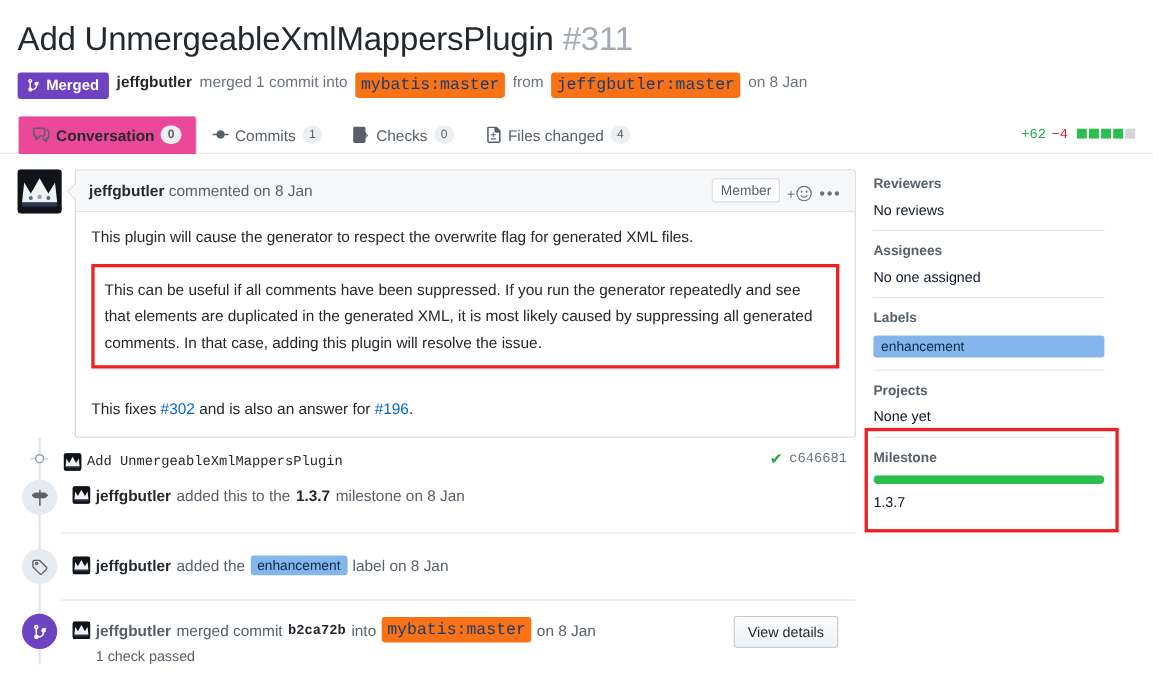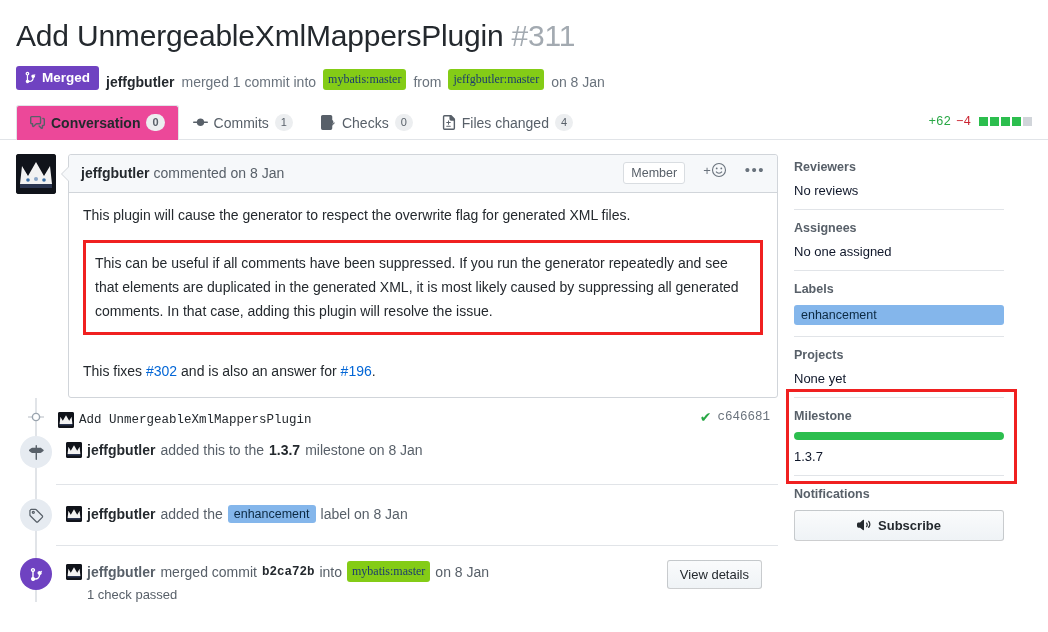--- a/index.html
+++ b/index.html
@@ -18,41 +18,41 @@
     padding: 18px 16px 0 16px;
     font-size: 30px;
     font-weight: 400;
     line-height: 1.2;
     letter-spacing: -0.2px;
     white-space: nowrap;
   }
   .pr-title .num { color: #a3aab1; font-weight: 300; }
 
   .pr-meta {
-    display: flex; align-items: flex-end;
+    display: flex; align-items: flex-start;
     gap: 7px;
     padding: 12px 16px 0 16px;
     font-size: 14px;
     color: #6a737d;
     white-space: nowrap;
   }
   .state-badge {
     display: inline-flex; align-items: center; gap: 5px;
     background: #6f42c1; color: #fff;
     font-size: 13.5px; font-weight: bold;
     border-radius: 3px;
     padding: 5px 9px 5px 8px;
     line-height: 1;
   }
   .state-badge svg { display:block; }
   .meta-user { color: #24292e; font-weight: bold; }
   .branch-chip {
-    background: #84cc16; color: #1b3b6f;
-    font-family: Liberation Serif, serif;
-    font-size: 12px;
+    background: #f97316; color: #1b3b6f;
+    font-family: Liberation Mono, monospace;
+    font-size: 15px;
     border-radius: 3px;
     padding: 3px 5px;
   }
 
   
   .tabs {
     margin-top: 14px;
     border-bottom: 1px solid #e1e4e8;
     display: flex; align-items: flex-end;
     padding: 0 16px;
@@ -142,21 +142,21 @@
   .comment-head {
     background: #f6f8fa;
     border-bottom: 1px solid #d1d5da;
     border-radius: 3px 3px 0 0;
     padding: 9px 12px;
     display: flex; align-items: center;
     font-size: 14px; color: #586069;
     height: 38px;
   }
   .comment-head .author { color: #24292e; font-weight: bold; margin-right: 4px; }
-  .head-actions { margin-left:auto; display:flex; align-items:flex-start; gap:18px; }
+  .head-actions { margin-left:auto; display:flex; align-items:flex-end; gap:6px; }
   .member-badge {
     border: 1px solid #d9dde1;
     border-radius: 3px;
     font-size: 12.5px;
     color: #586069;
     padding: 3px 7px;
     background: #fff;
   }
   .icon-btn { color: #6a737d; display:flex; align-items:center; font-size:13px; }
   .kebab { letter-spacing: 1.5px; color:#6a737d; font-size: 15px; line-height: 1; }
@@ -520,26 +520,15 @@
 
       <div class="side-sec milestone-wrap">
         <div class="milestone-box"></div>
         <div class="side-title">Milestone</div>
         <div class="progress">
           <div style="width:100%"></div>
         </div>
         <div class="side-val">1.3.7</div>
       </div>
 
-      <div class="side-sec">
-        <div class="side-title">Notifications</div>
-        <button class="subscribe-btn">
-          <svg width="14" height="14" viewBox="0 0 16 16" fill="#24292e">
-            <path d="M8 2.75v10.5a.75.75 0 01-1.23.57L3.47 11H1.75A1.75 1.75 0 010 9.25v-2.5C0 5.784.784 5 1.75 5h1.72l3.3-2.82A.75.75 0 018 2.75z"></path>
-            <path d="M10.6 5.2c.3-.25.74-.2.98.12.5.67.8 1.53.8 2.48s-.3 1.81-.8 2.48a.7.7 0 11-1.1-.85c.33-.44.5-1 .5-1.63s-.17-1.19-.5-1.63a.7.7 0 01.12-.97z"></path>
-            <path d="M12.9 3.3c.28-.27.73-.25.99.04.93 1.05 1.46 2.4 1.46 3.86s-.53 2.81-1.46 3.86a.7.7 0 11-1.05-.93c.72-.81 1.11-1.84 1.11-2.93s-.39-2.12-1.11-2.93a.7.7 0 01.06-.97z"></path>
-          </svg>
-          <span>Subscribe</span>
-        </button>
-      </div>
     </div>
   </div>
 </div>
 
 </body></html>

